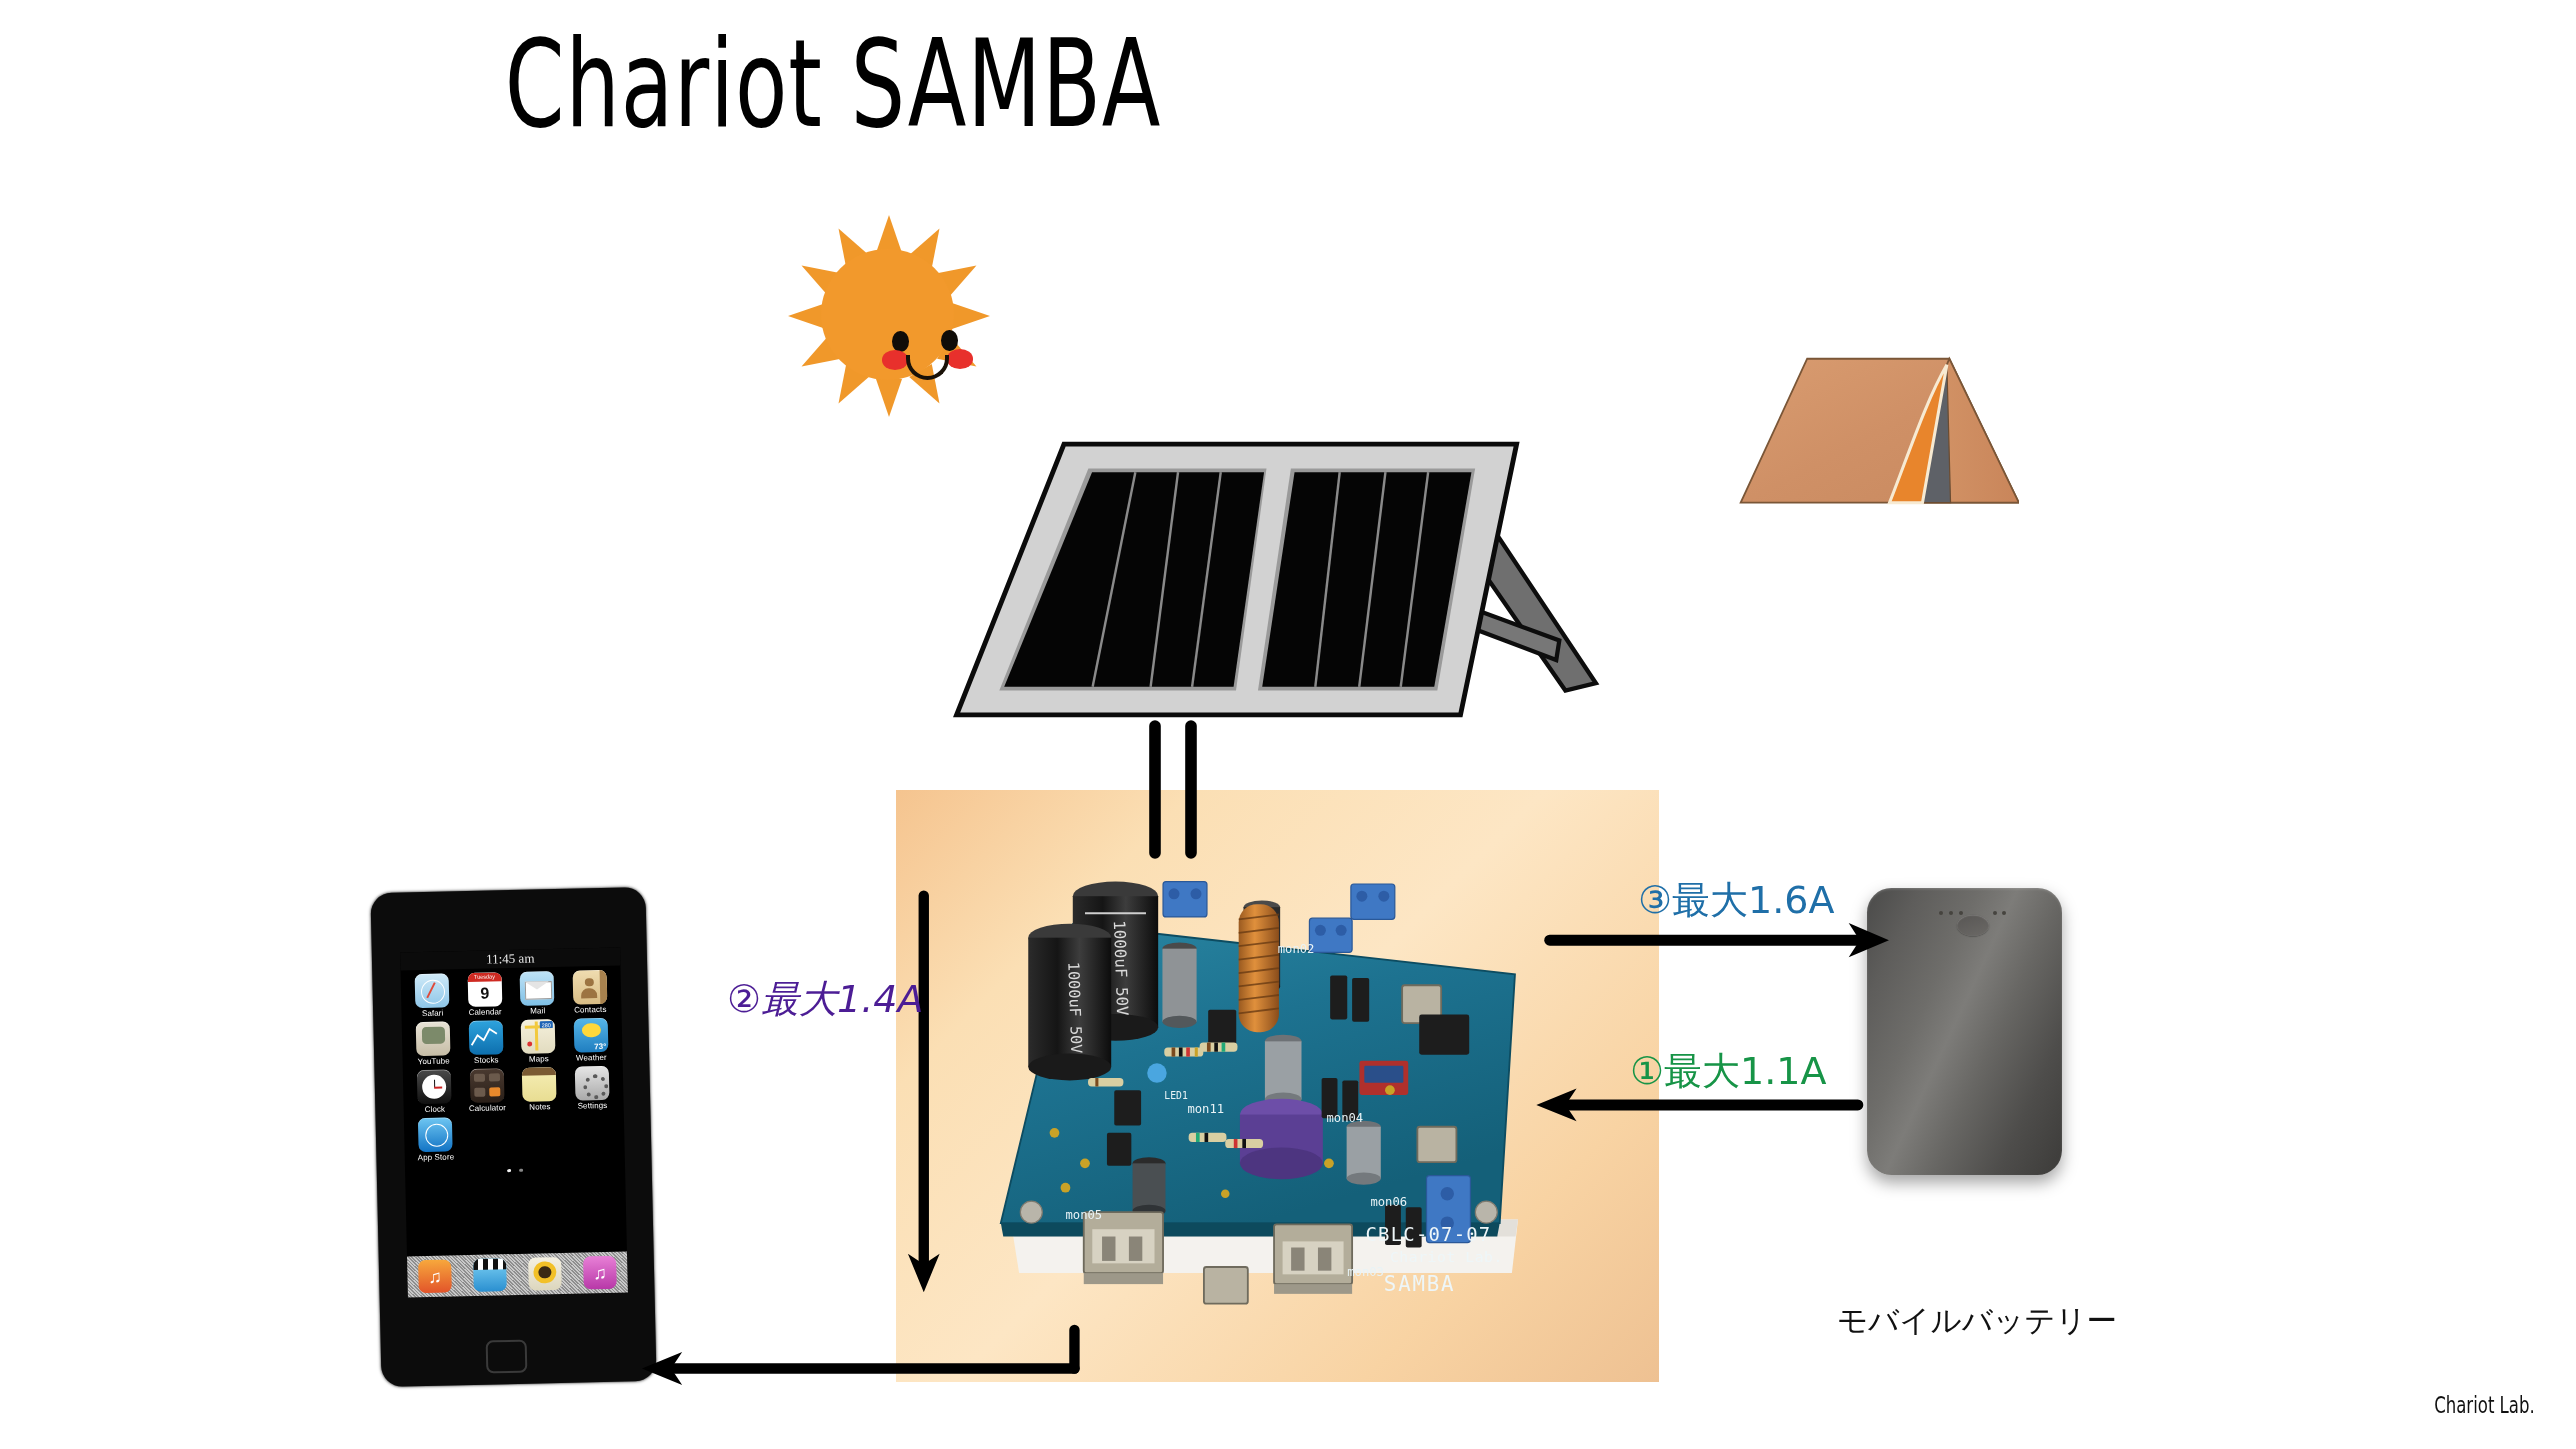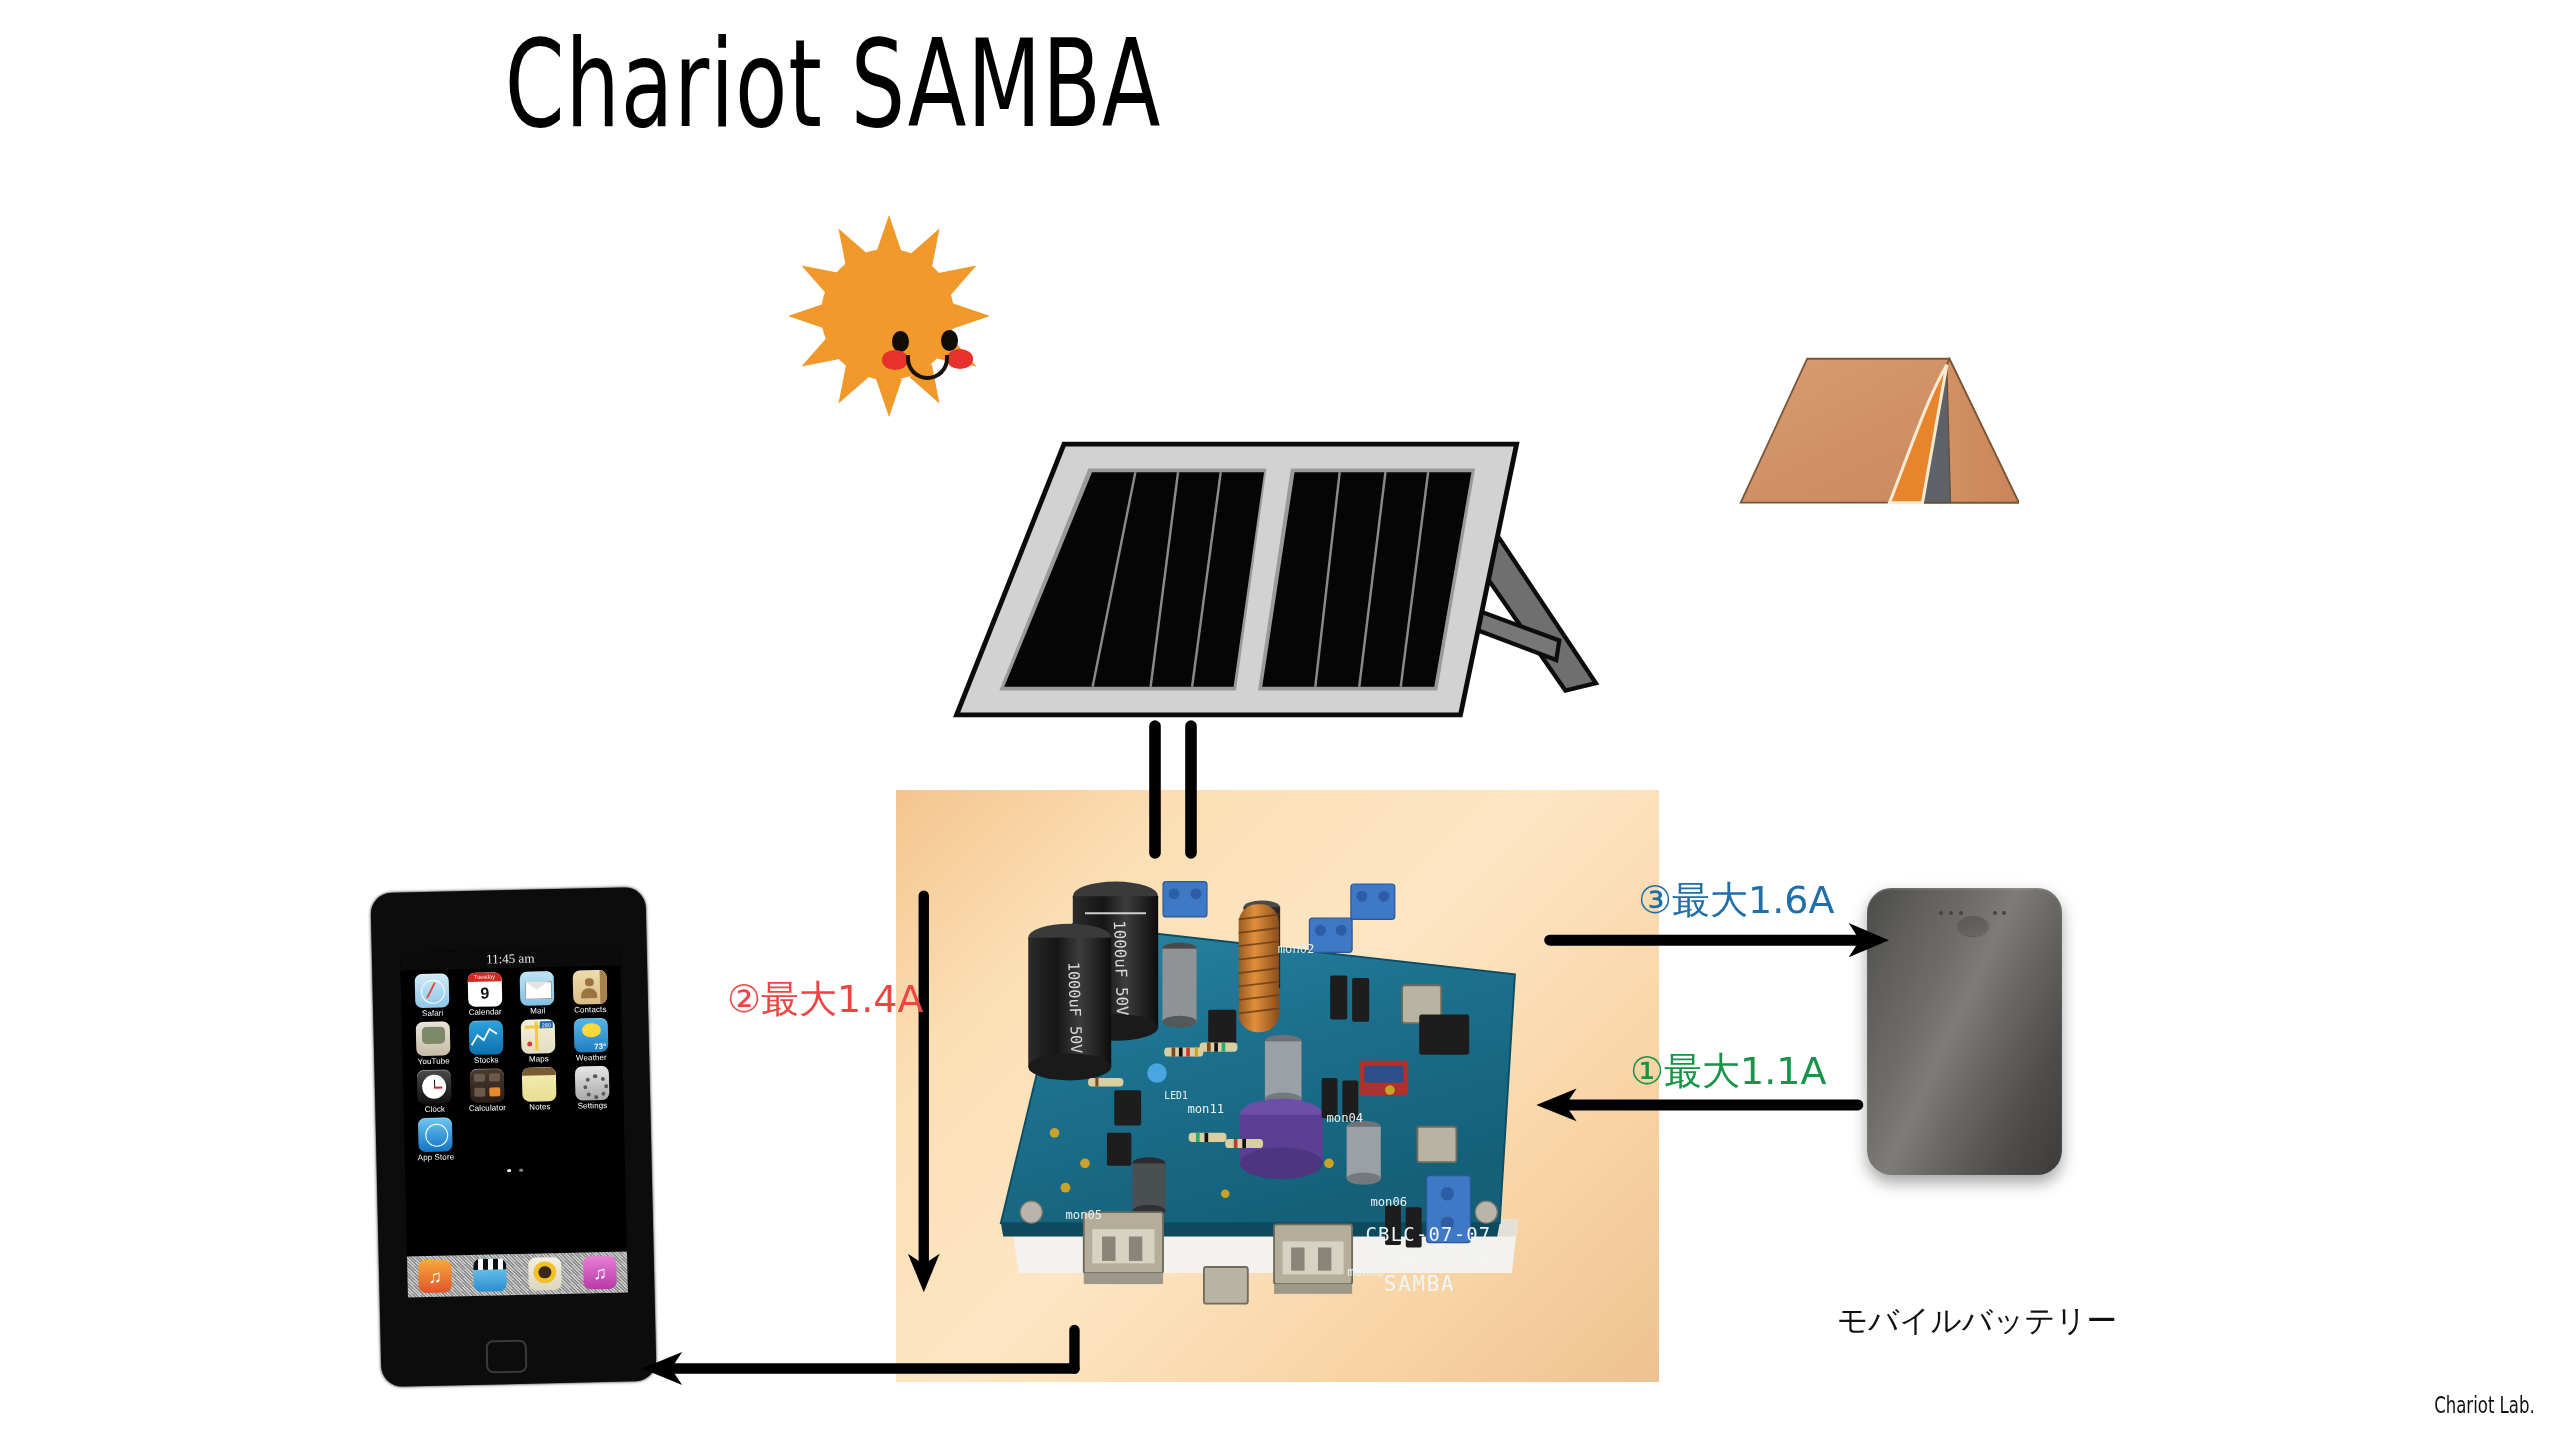--- a/index.html
+++ b/index.html
@@ -74,21 +74,21 @@
            background:linear-gradient(160deg,#585654,#6b6966);
            box-shadow:inset 0 0.6px 1.2px rgba(255,255,255,.25),0 0.6px 1.2px rgba(0,0,0,.4);}
   .bat-led{position:absolute;top:23px;width:4.3px;height:4.3px;border-radius:50%;background:#46443f;}
 
   
   svg.ovl{position:absolute;left:0;top:0;width:2576px;height:1449px;pointer-events:none;}
 
   
   .lbl{position:absolute;white-space:nowrap;font-size:38px;font-weight:400;
        font-family:"DejaVu Sans","Liberation Sans",sans-serif;}
-  #lbl2{left:727px;top:974px;color:#ef4444;}
+  #lbl2{left:727px;top:974px;color:#4c1d95;font-style:italic;}
   #lbl3{left:1638px;top:875px;color:#1F6FA8;}
   #lbl1{left:1630px;top:1046px;color:#179447;}
   #bat-caption{position:absolute;left:1788px;top:1301px;width:378px;text-align:center;
                font-size:30.5px;color:#111;font-family:"DejaVu Sans","Liberation Sans",sans-serif;}
   #footer{position:absolute;right:41px;top:1392px;font-size:23px;color:#111;
           transform:scaleX(.8);transform-origin:100% 0;
           font-family:"DejaVu Sans Condensed","Liberation Sans",sans-serif;}
 </style>
 </head>
 <body>

